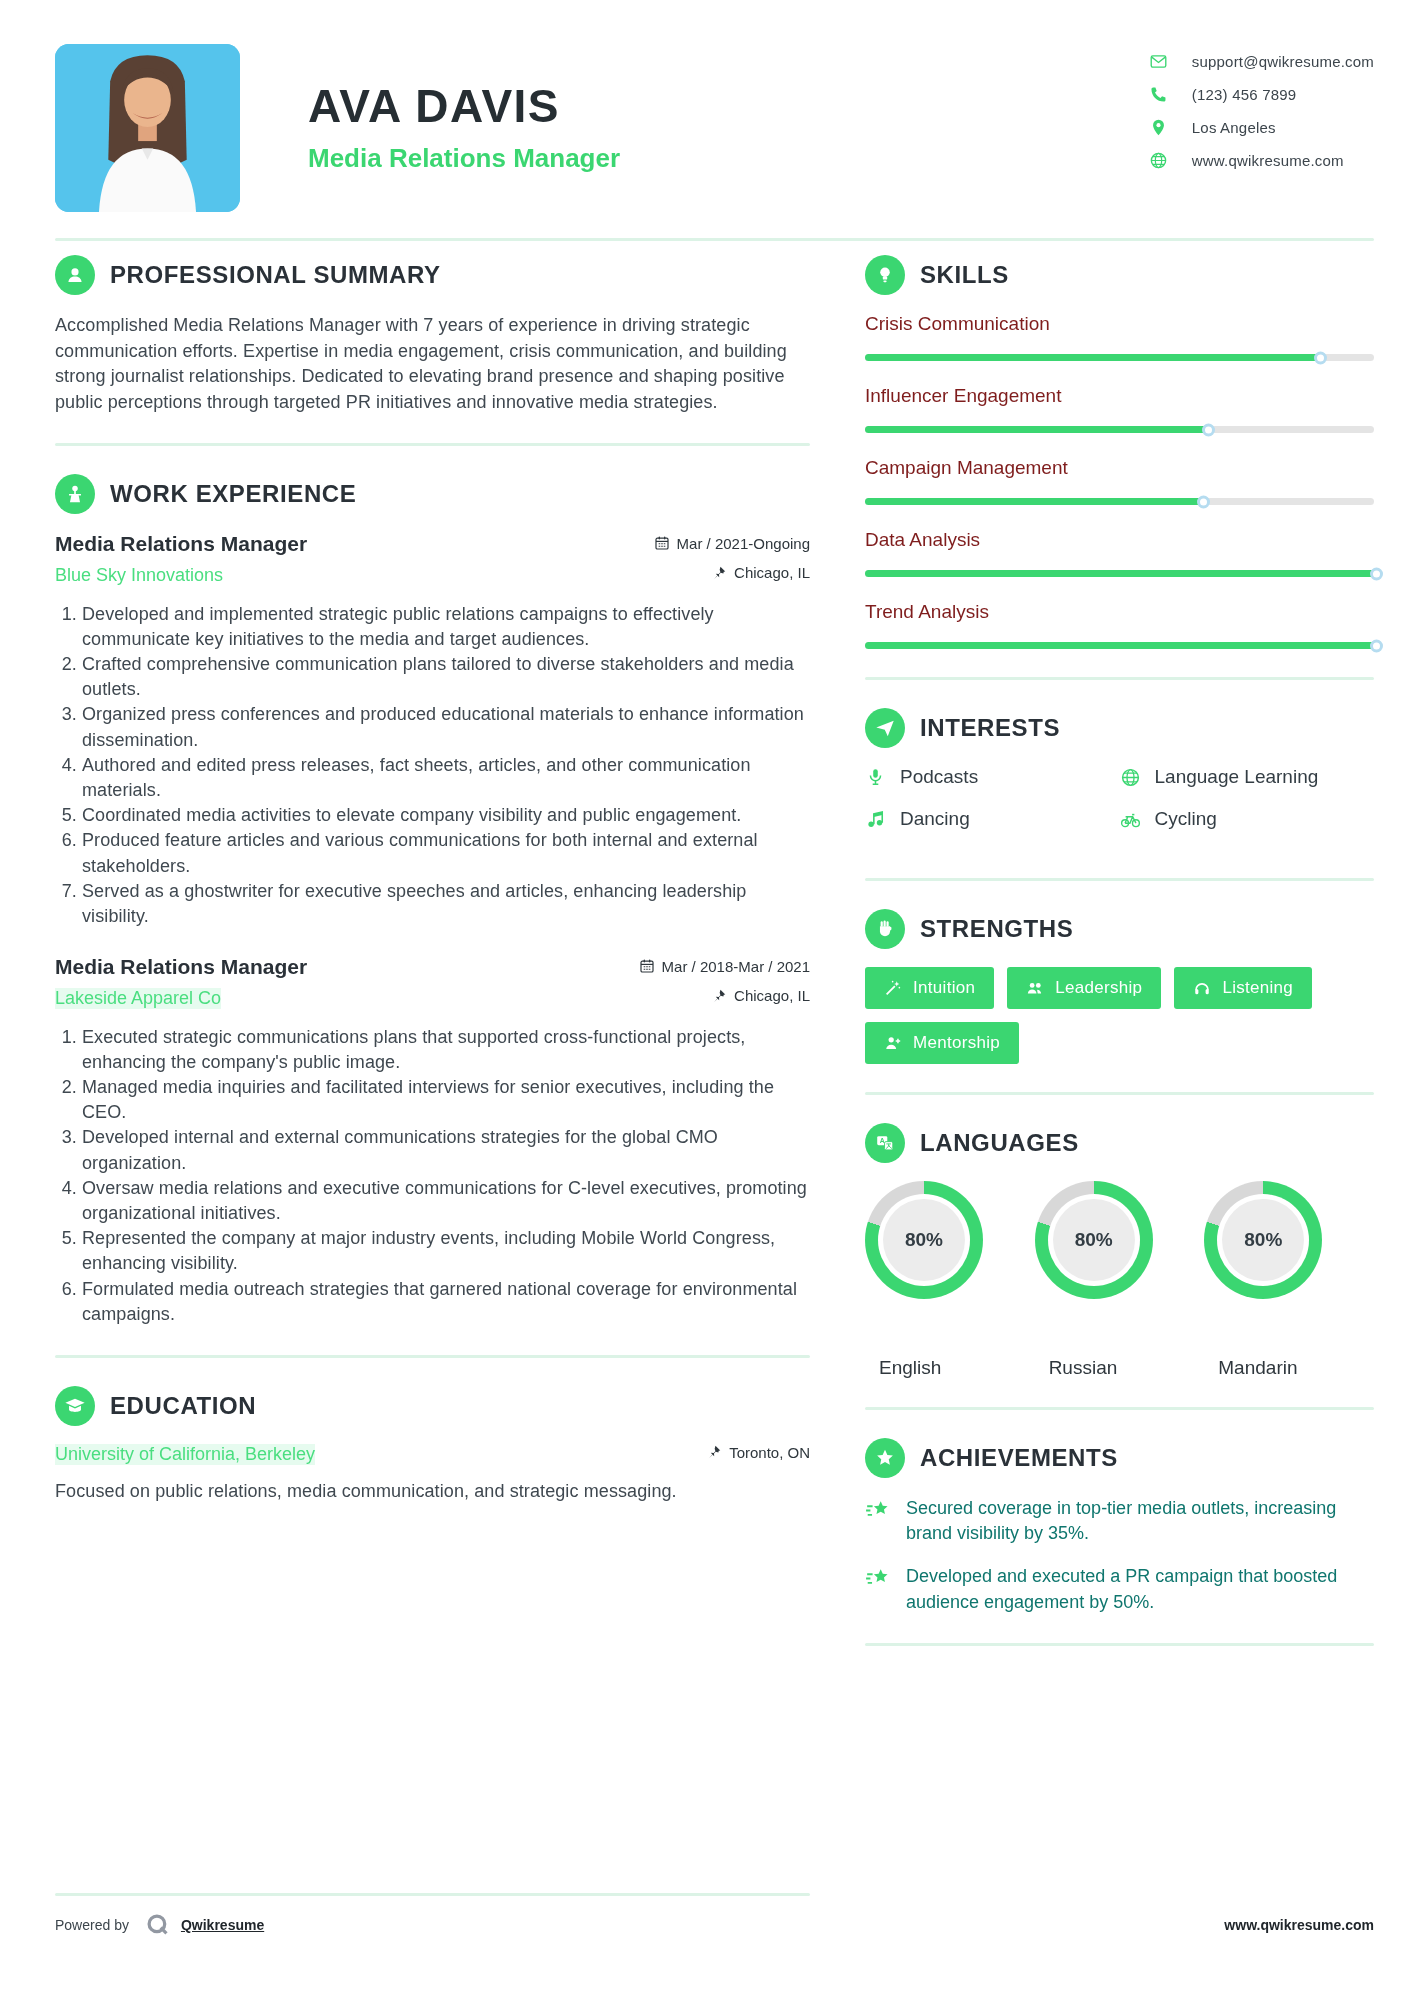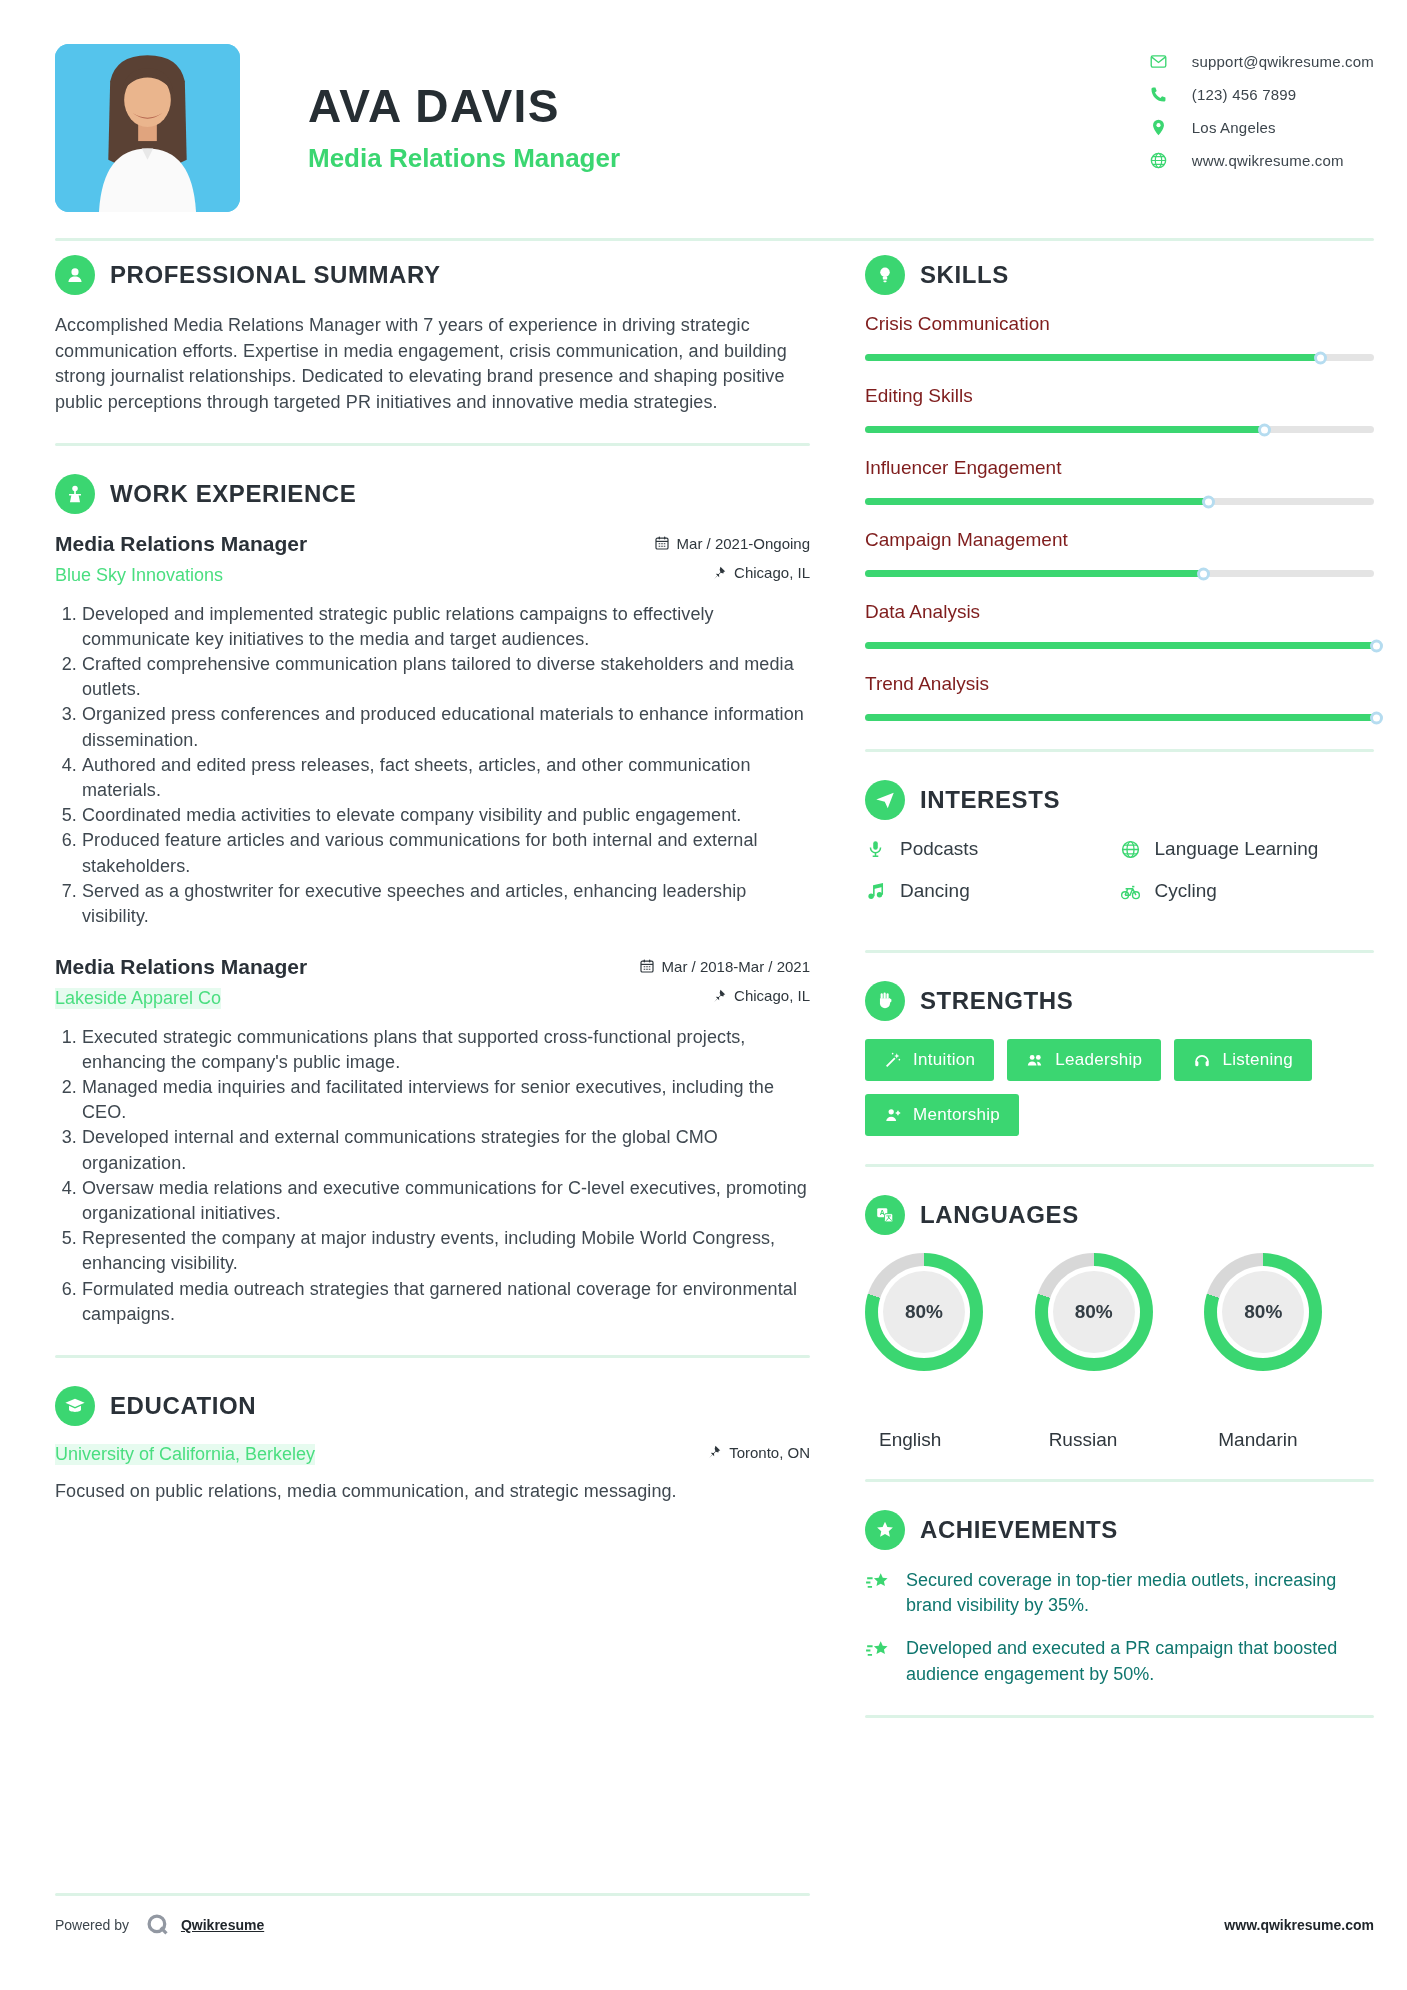--- a/index.html
+++ b/index.html
@@ -416,28 +416,20 @@
 
         <div class="skill">
           <div class="skill-name">Crisis Communication</div>
           <div class="sk-track">
             <div class="sk-fill" style="width: 89%;">
               <span class="sk-handle"></span>
             </div>
           </div>
         </div>
         <div class="skill">
-          <div class="skill-name">Editing Skills</div>
-          <div class="sk-track">
-            <div class="sk-fill" style="width: 78%;">
-              <span class="sk-handle"></span>
-            </div>
-          </div>
-        </div>
-        <div class="skill">
           <div class="skill-name">Influencer Engagement</div>
           <div class="sk-track">
             <div class="sk-fill" style="width: 67%;">
               <span class="sk-handle"></span>
             </div>
           </div>
         </div>
         <div class="skill">
           <div class="skill-name">Campaign Management</div>
           <div class="sk-track">

